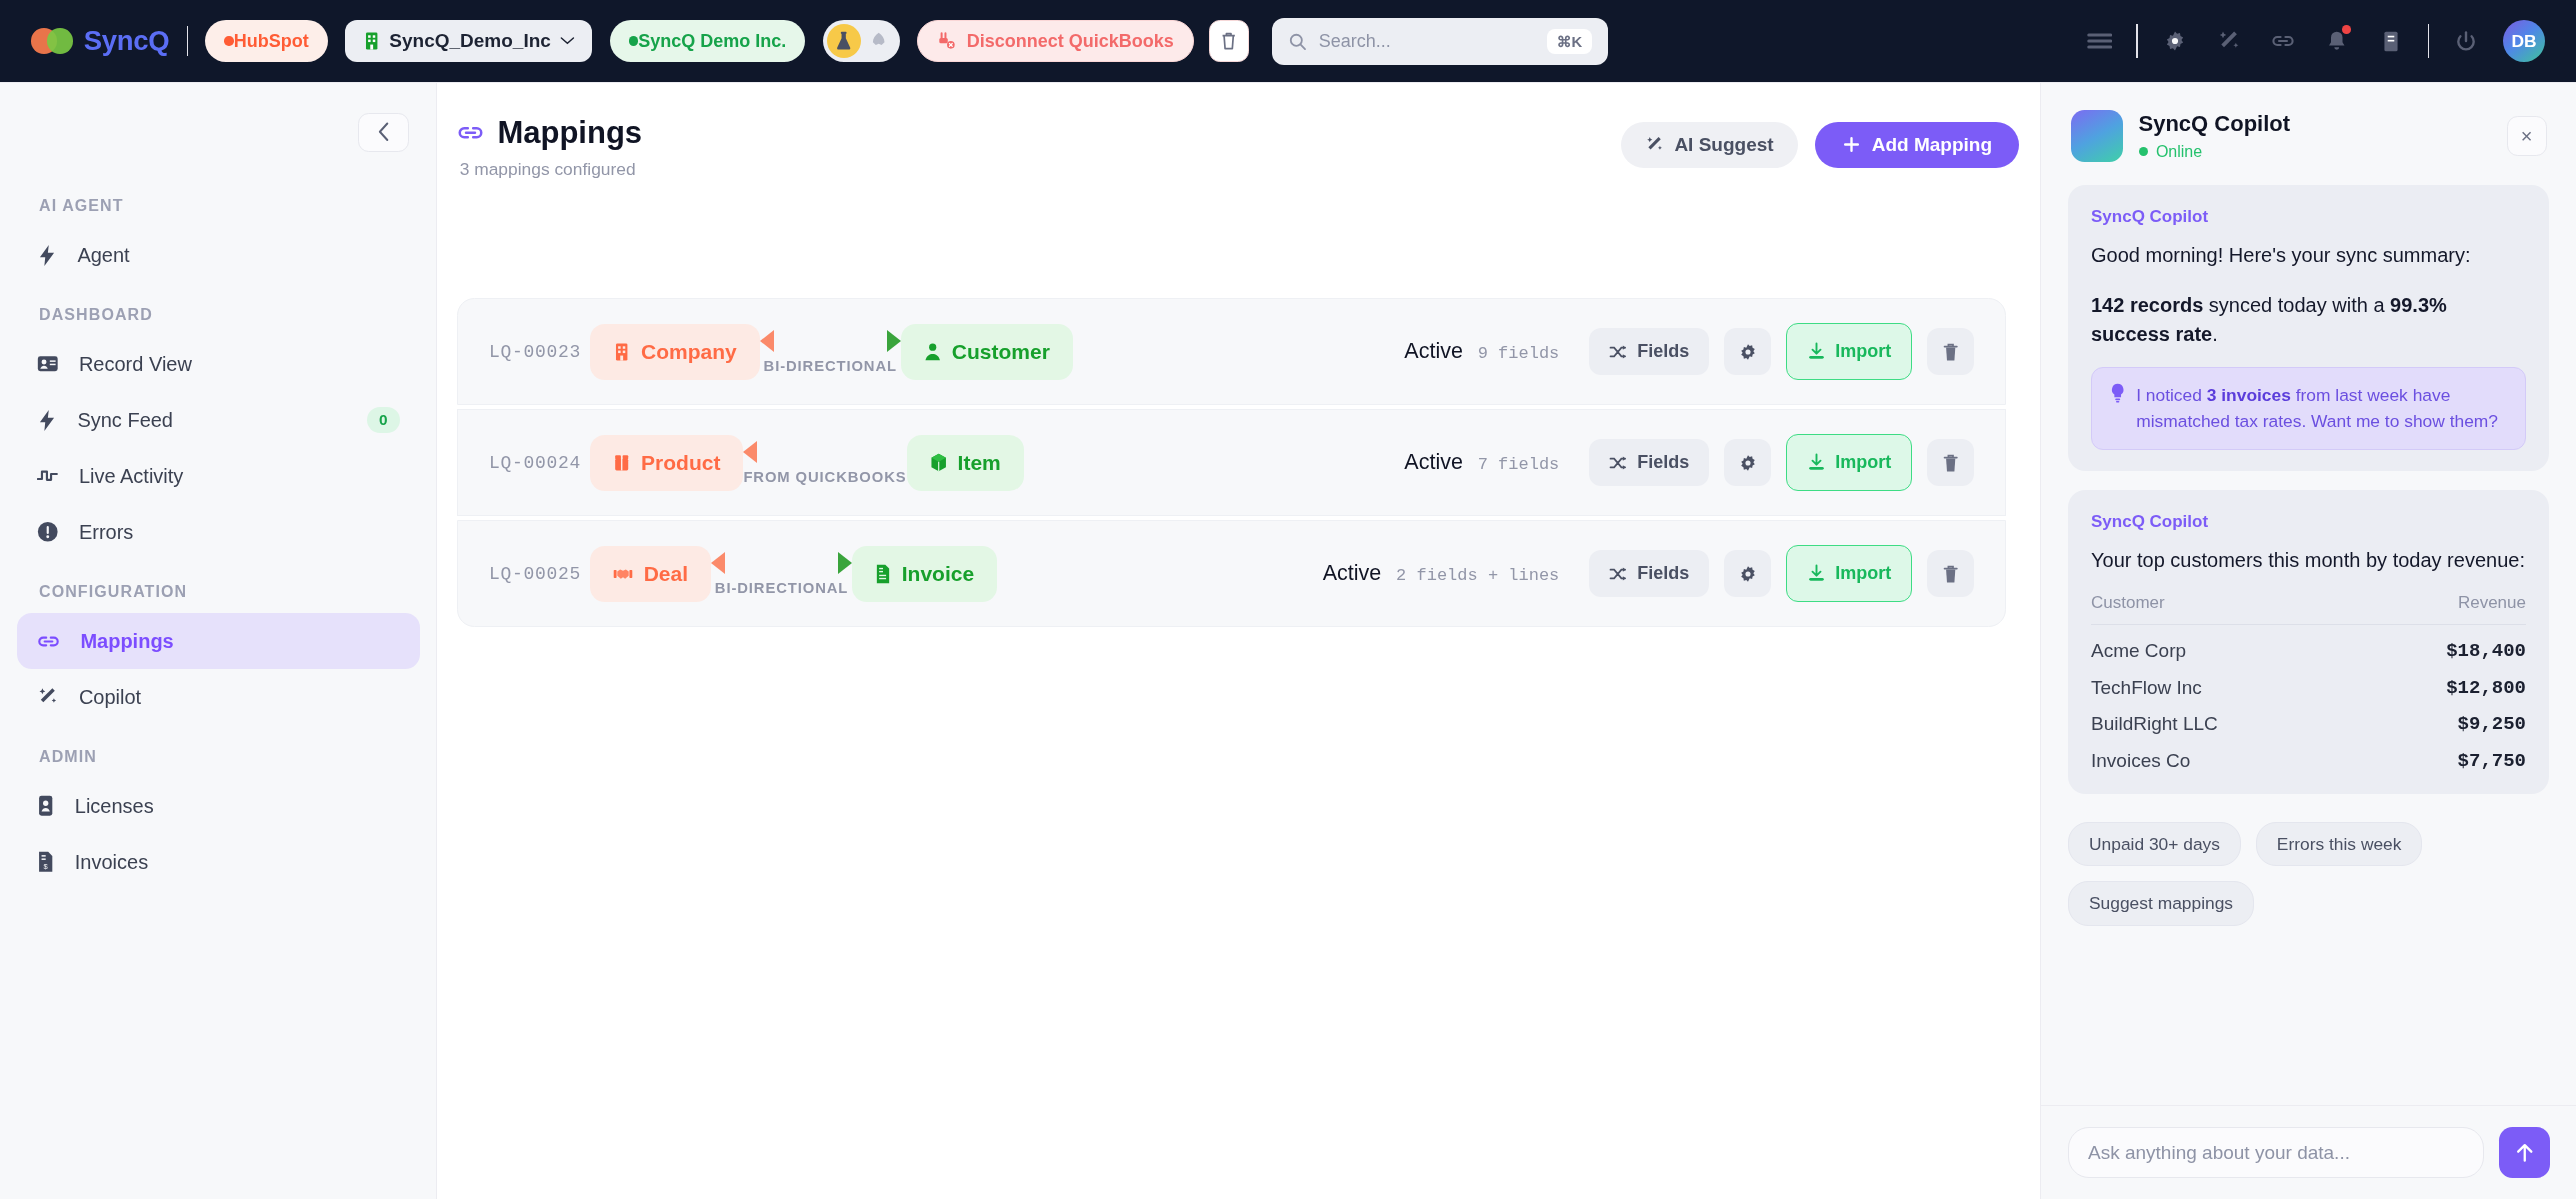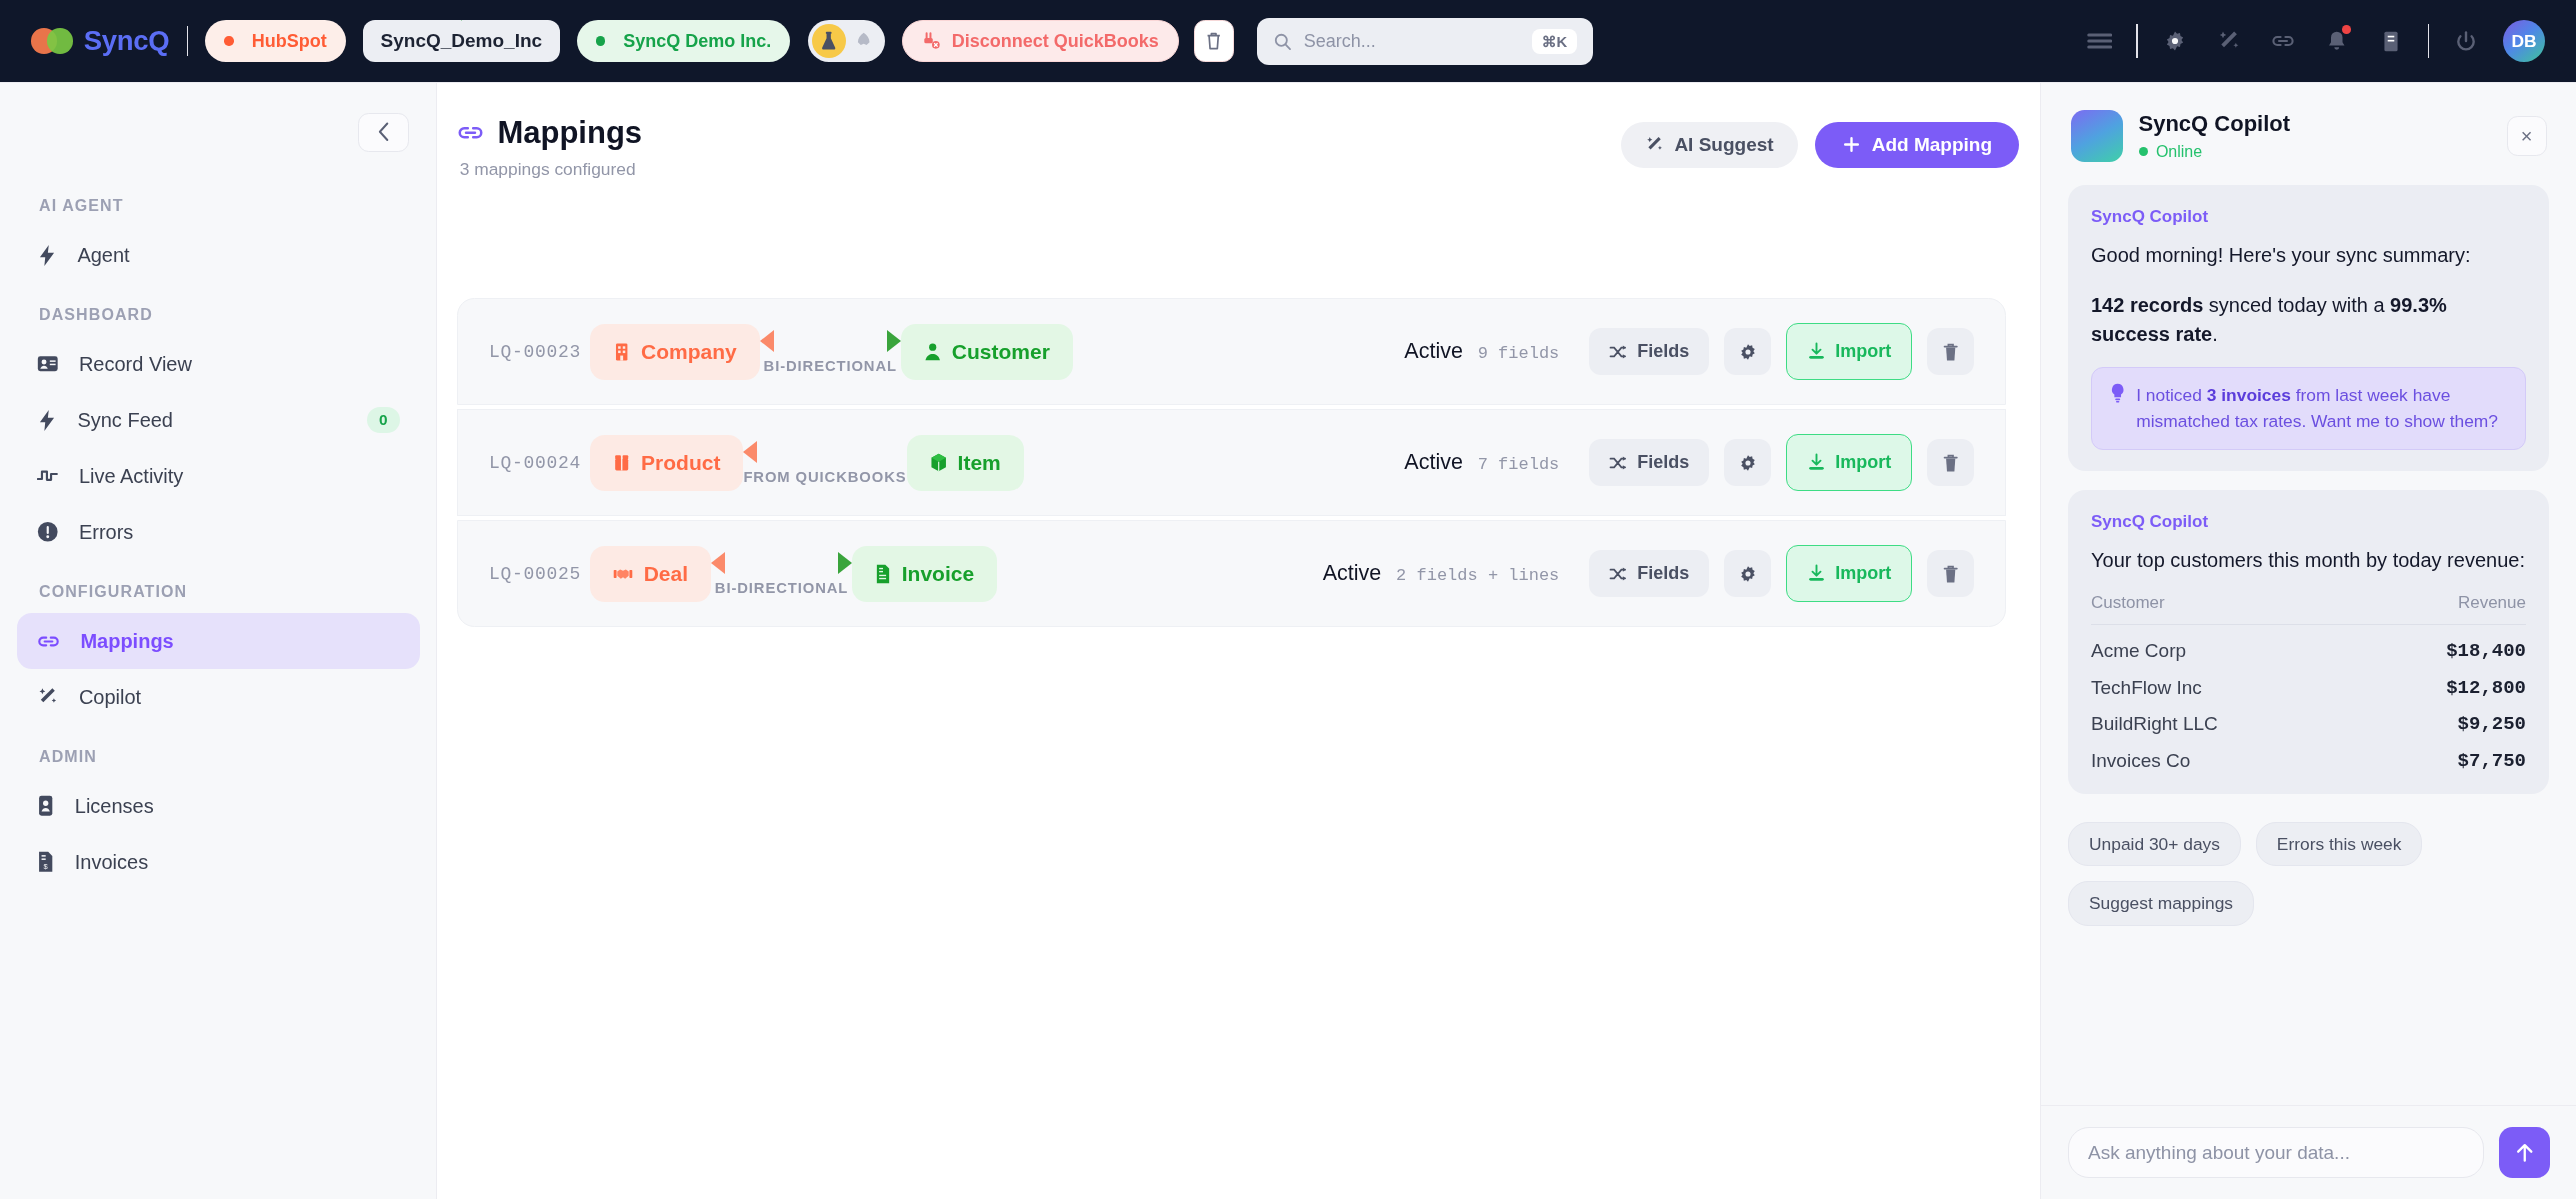--- a/index.html
+++ b/index.html
@@ -19,29 +19,29 @@
     display: flex; align-items: center; padding: 0 31px;
   }
   .brand { display: flex; align-items: center; gap: 10.7px; }
   .brand-logo { position: relative; width: 42px; height: 25.5px; }
   .brand-logo .c1 { position:absolute; left:0; top:0; width:25.5px; height:25.5px; border-radius:50%; background:#e8744a; }
   .brand-logo .c2 { position:absolute; left:16px; top:0; width:25.5px; height:25.5px; border-radius:50%; background:#7ac943; opacity:.92; }
   .brand-name { font-size: 27.5px; font-weight: 700; color: #5b6ef5; letter-spacing: -0.3px; }
   .brand-sep { width:1.3px; height:29.5px; background:#e3e3ea; margin:0 17.4px; }
 
   .pill {
-    display:inline-flex; align-items:center; gap:18px;
+    display:inline-flex; align-items:center; gap:0;
     height:42px; padding:0 19px; border-radius:21px;
     font-size:18px; font-weight:600; white-space:nowrap;
   }
   .pill-hubspot { background:#fdeee9; color:#ff5c35; }
   .pill-hubspot .dot { width:9.4px;height:9.4px;border-radius:50%;background:#ff5c35; }
   .pill-env {
     background:#eceef3; color:#1d2333; border-radius:12px;
-    font-size:19px; font-weight:600; gap:9.4px; padding:0 17.4px;flex-direction:column;
+    font-size:19px; font-weight:600; gap:9.4px; padding:0 17.4px;
   }
   .pill-demo { background:#e6f7ea; color:#16a34a; }
   .pill-demo .dot { width:9.4px;height:9.4px;border-radius:50%;background:#16a34a; }
   .pill-disc { background:#fdeaea; color:#f36a6a; border:0.7px solid #fad6d6; gap:9.4px; }
 
   .toggle-group {
     display:flex; align-items:center; background:#eceef3; border-radius:21px;
     height:42px; padding:0 4px; gap:1.3px;
   }
   .toggle-on {

